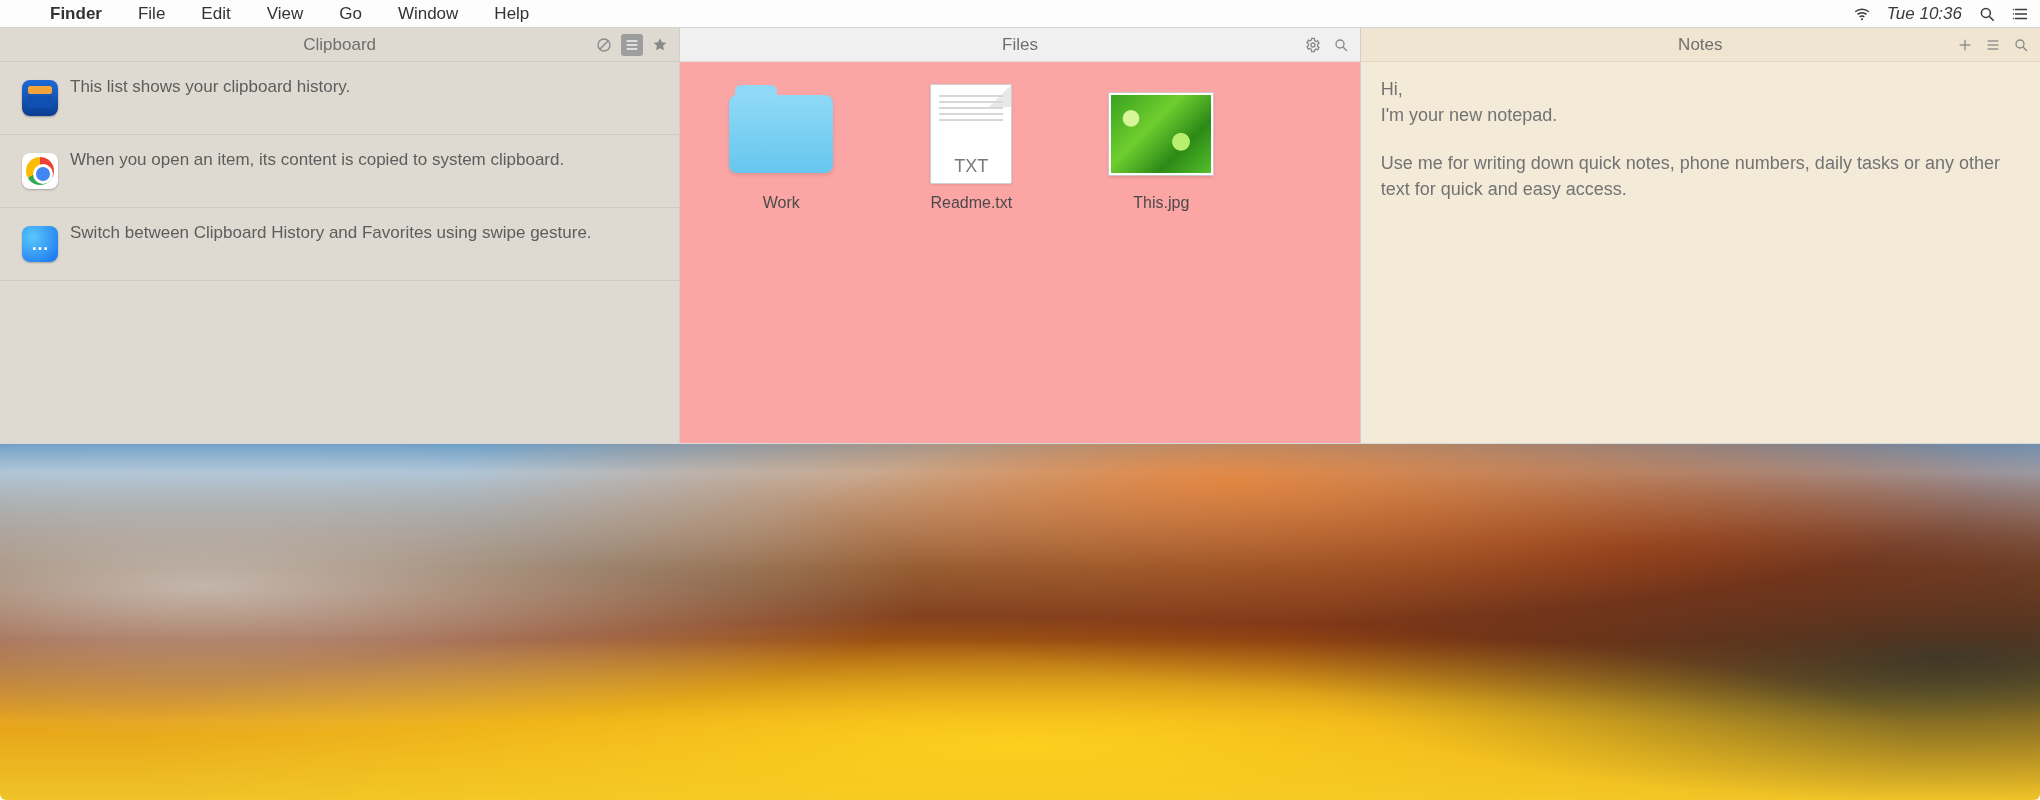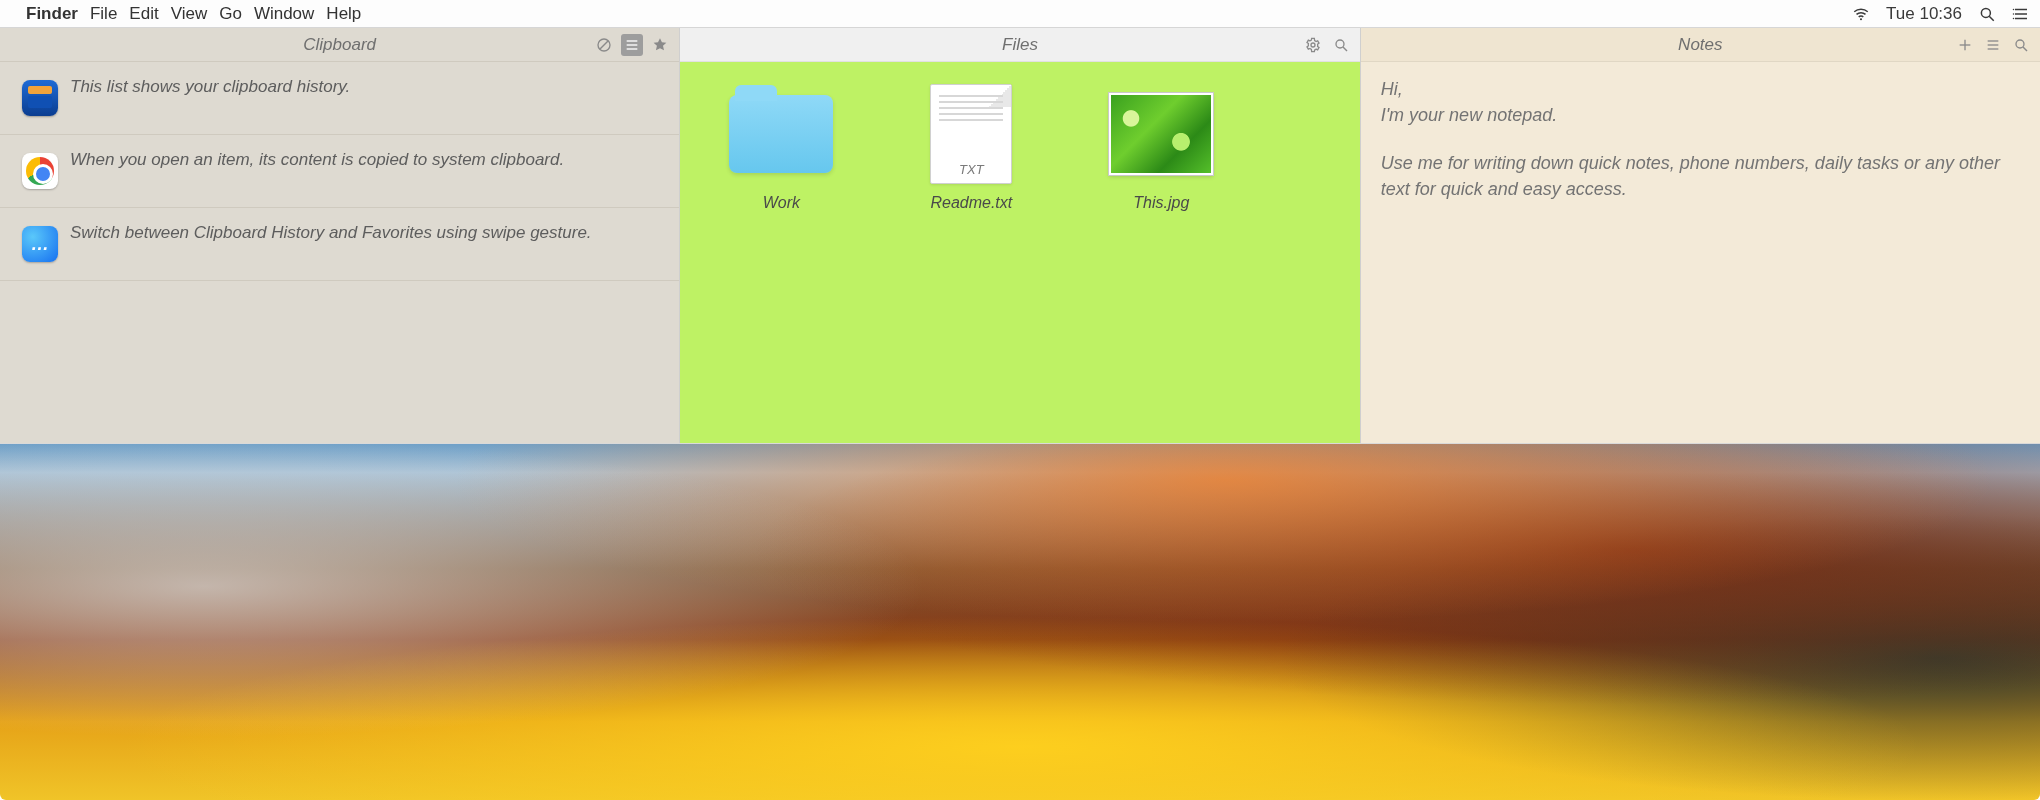--- a/index.html
+++ b/index.html
@@ -10,35 +10,35 @@
   height: 28px;
   background: #fdfdfd;
   border-bottom: 1px solid #d6d6d6;
   display: flex;
   align-items: center;
   padding: 0 10px;
   font-size: 17px;
   color: #333;
   justify-content: space-between;
 }
-.menubar-left, .menubar-right { display: flex; align-items: center; gap: 12px; }
+.menubar-left, .menubar-right { display: flex; align-items: center; gap: 36px; }
 .menubar-left .apple { font-size: 18px; color:#333; margin-right: 4px; }
 .menubar-left .app-name { font-weight: 700; }
-.menubar-right { gap: 16px; color:#3a3a3a; }
+.menubar-right { gap: 16px; color:#3a3a3a;font-style:italic; }
 .menubar-right .wifi svg { display:block; }
 .menubar-right .clock { font-size: 17px; }
 .menubar-right .search svg, .menubar-right .list svg { display:block; }
 
 
 .shelf {
   display: flex;
   height: 416px; 
   border-bottom: 1px solid #d9d9d9;
 }
-.pane { flex: 1 1 0; display:flex; flex-direction:column; min-width:0;font-style:italic; }
+.pane { flex: 1 1 0; display:flex; flex-direction:column; min-width:0; }
 .pane + .pane { border-left: 1px solid #cfcfcf; }
 
 .pane-header {
   height: 34px;
   display:flex;
   align-items:center;
   justify-content:center;
   position:relative;
   font-size: 17px;
   color:#6f6f6f;
@@ -79,42 +79,42 @@
 .icon-wallet::after{content:"";position:absolute;left:6px;right:6px;top:16px;height:12px;border-radius:2px;background:#1050b3;}
 .icon-chrome { background:#fff; border-radius:50%; position:relative; box-shadow:0 1px 2px rgba(0,0,0,.25);}
 .icon-chrome::before{content:"";position:absolute;inset:4px;border-radius:50%;
   background: conic-gradient(#ea4335 0 120deg,#34a853 120deg 240deg,#fbbc05 240deg 360deg);}
 .icon-chrome::after{content:"";position:absolute;left:50%;top:50%;width:14px;height:14px;margin:-7px 0 0 -7px;border-radius:50%;
   background:#4285f4;border:3px solid #fff;}
 .icon-messages { background:radial-gradient(circle at 30% 30%,#5ac8fa,#1670f0); border-radius:50%; position:relative; box-shadow:0 1px 2px rgba(0,0,0,.25);}
 .icon-messages::after{content:"…";position:absolute;inset:0;display:flex;align-items:center;justify-content:center;color:#fff;font-weight:700;font-size:18px;}
 
 
-.pane-files { background:#bef264; }
+.pane-files { background:#fca5a5; }
 .pane-files .pane-header { background:#f0f0f0; }
 .files-grid { display:flex; gap:60px; padding:26px 36px; }
 .file-item { width:130px; display:flex; flex-direction:column; align-items:center; gap:14px; }
 .file-item .thumb { width:110px; height:92px; display:flex; align-items:center; justify-content:center; }
 .file-item .label { font-size:16px; color:#4a4a4a; text-align:center; }
 
 .folder-shape {
   width:104px; height:78px; border-radius:8px;
   background:linear-gradient(#8fd9f7,#66c7ee);
   position:relative; box-shadow:0 2px 4px rgba(0,0,0,.12);
 }
 .folder-shape::before{content:"";position:absolute;left:6px;top:-10px;width:42px;height:16px;border-radius:6px 6px 0 0;background:#8fd9f7;}
 
 .txt-shape {
   width:82px; height:100px; background:#fff; border:1px solid #d0d0d0; border-radius:2px;
   position:relative; box-shadow:0 1px 3px rgba(0,0,0,.1);
 }
 .txt-shape::before{content:"";position:absolute;top:0;right:0;width:22px;height:22px;background:linear-gradient(135deg,#fff 50%,#e8e8e8 50%);}
 .txt-shape .lines{position:absolute;top:10px;left:8px;right:8px;}
 .txt-shape .lines span{display:block;height:2px;background:#d7d7d7;margin-bottom:4px;}
-.txt-shape .ext{position:absolute;bottom:6px;left:0;right:0;text-align:center;font-size:13px;color:#7a7a7a;}
+.txt-shape .ext{position:absolute;bottom:6px;left:0;right:0;text-align:center;font-size:18px;color:#7a7a7a;}
 
 .img-shape {
   width:104px; height:82px; border:2px solid #fff; box-shadow:0 0 0 1px #c9c9c9,0 2px 4px rgba(0,0,0,.15);
   background:
     radial-gradient(circle at 20% 30%, #d9f59a 0 8%, transparent 9%),
     radial-gradient(circle at 70% 60%, #b7ef6e 0 10%, transparent 11%),
     linear-gradient(135deg,#3aa11f,#6fce2e 40%,#2c8a17 70%,#55bf2a);
 }
 
 

